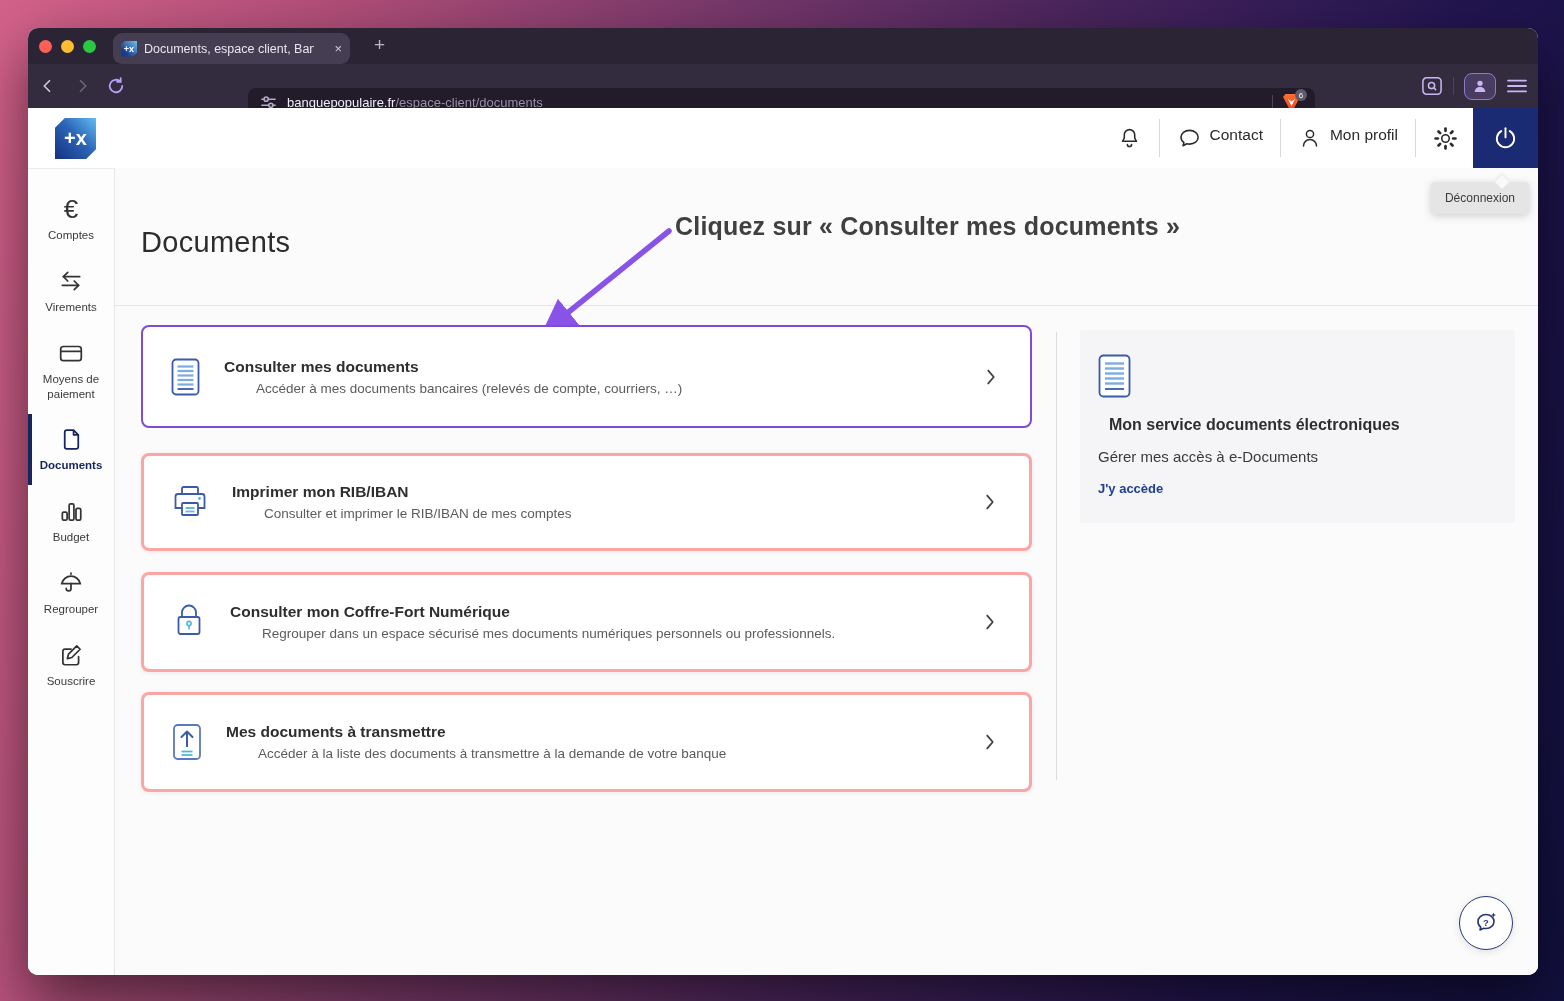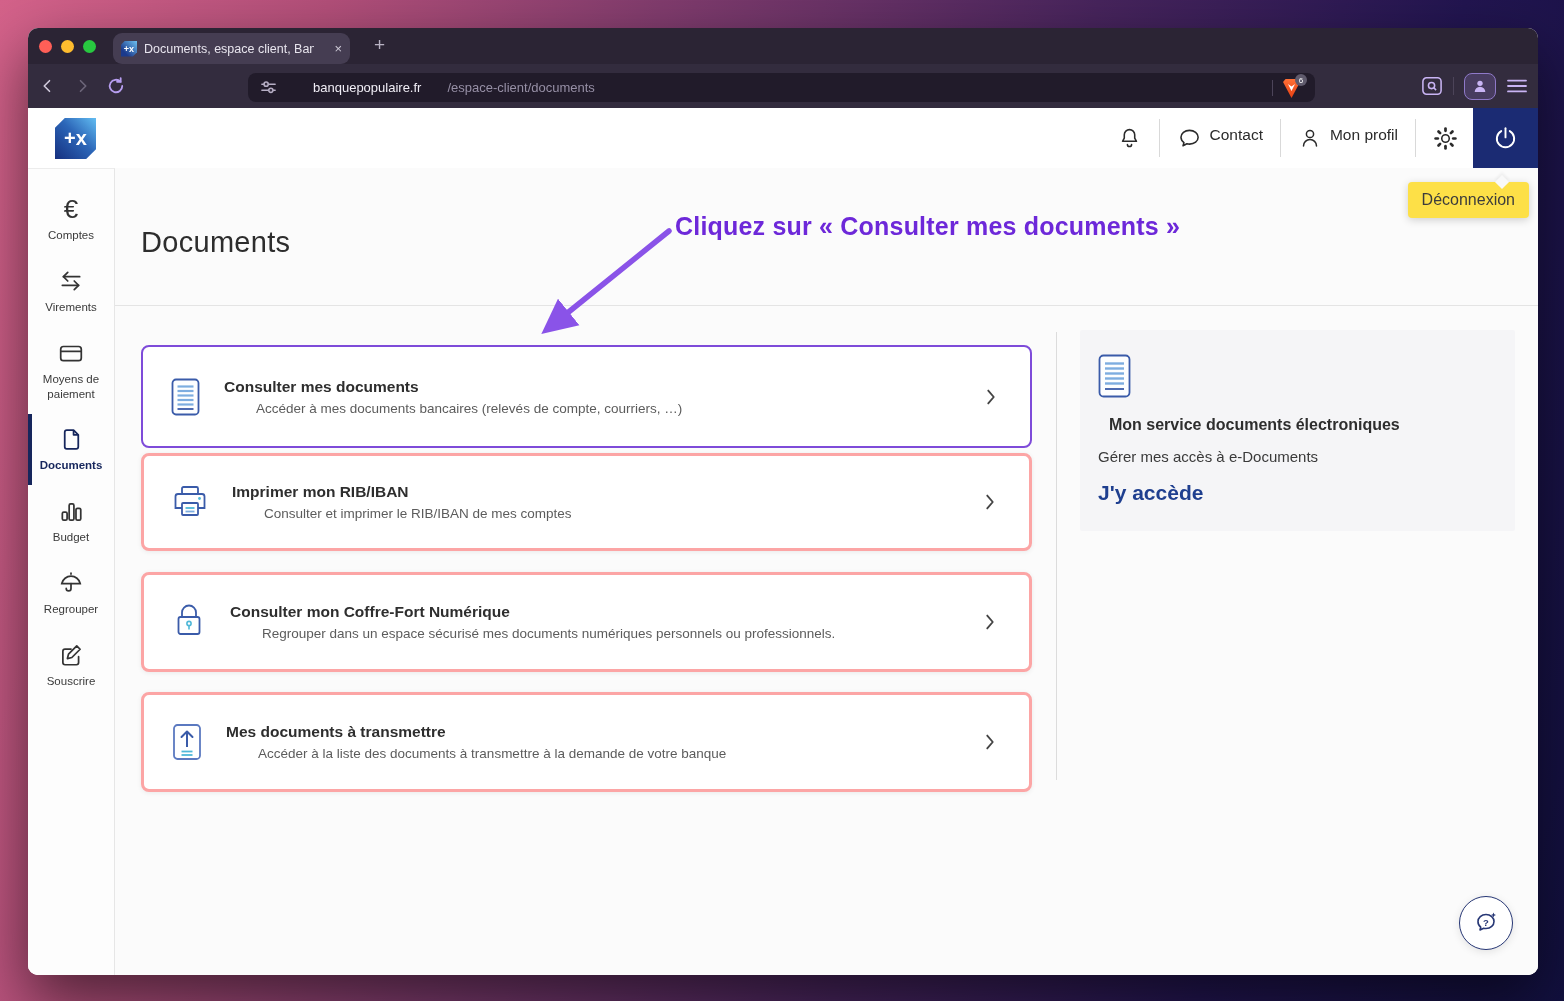--- a/index.html
+++ b/index.html
@@ -22,22 +22,22 @@
   .tab{ position:absolute; left:85px; top:5px; width:237px; height:31px; background:#453d52;
         border-radius:9px; display:flex; align-items:center; padding:0 8px; gap:7px;}
   .tab-title{ color:#e8e5ee; font-size:12.5px; white-space:nowrap; overflow:hidden; width:170px;}
   .tab-close{ color:#cfcbd8; font-size:13px; margin-left:auto; cursor:default;}
   .newtab{ position:absolute; left:338px; top:6px; color:#b9b3c4; font-size:19px; font-weight:300; padding:0 8px;}
   .mini-logo{ width:16px; height:16px; flex:0 0 16px; background:linear-gradient(225deg,#6ec1f0,#1b3a8c 75%);
         clip-path:polygon(26% 0,100% 0,100% 74%,74% 100%,0 100%,0 26%);
         color:#fff; font-size:9px; font-weight:bold; display:flex; align-items:center; justify-content:center;}
   .navbar{ height:44px; background:#332c3e; display:flex; align-items:center; position:relative;}
   .navbtn{ width:28px; height:28px; display:flex; align-items:center; justify-content:center; margin-left:6px;}
-  .urlbar{ position:absolute; left:220px; top:9px; width:1067px; height:29px; background:#211b2a;
-        border-radius:8px; display:flex; align-items:center; padding:11px 12px;gap:26px; }
+  .urlbar{ position:absolute; left:220px; top:24px; width:1067px; height:29px; background:#211b2a;
+        border-radius:8px; display:flex; align-items:center; padding:11px 12px; }
   .url-domain{ color:#f1eef6; font-size:13px; }
   .url-path{ color:#968fa5; font-size:13px;text-align:center; }
   .url-right{ margin-left:auto; display:flex; align-items:center; gap:10px;}
   .url-sep{ width:1px; height:16px; background:#4c4459; }
   .shield-wrap{ position:relative; width:20px; height:21px;}
   .shield{ width:17px; height:19px; background:linear-gradient(180deg,#ff7036,#e63f12);
         clip-path:polygon(50% 100%,0 16%,15% 0,85% 0,100% 16%); position:absolute; left:0; top:2px;}
   .shield-lion{ position:absolute; left:5px; top:7px; width:7px; height:7px; background:#fff;
         clip-path:polygon(50% 100%,0 0,50% 35%,100% 0);}
   .shield-badge{ position:absolute; right:-4px; top:-3px; width:12px; height:12px; background:#5f5a6c;
@@ -51,54 +51,54 @@
   .bank-header{ height:60px; background:#fff; position:relative;}
   .logo{ position:absolute; left:27px; top:10px; width:41px; height:41px;
         background:linear-gradient(225deg,#62bdf2 0%,#2c66b8 45%,#16307f 100%);
         clip-path:polygon(24% 0,100% 0,100% 76%,76% 100%,0 100%,0 24%);
         color:#fff; font-weight:bold; font-size:20px; display:flex; align-items:center; justify-content:center;}
   .hdr-right{ position:absolute; right:80px; top:0; height:60px; display:flex; align-items:center; gap:17px;}
   .hdr-item{ display:flex; align-items:flex-start; gap:8px; color:#2b2b2b; font-size:15.5px; cursor:pointer;}
   .hdr-sep{ width:1px; height:38px; background:#d9d9d9;}
   .power-btn{ position:absolute; right:0; top:0; width:65px; height:60px; background:#1b2b73;
         display:flex; align-items:center; justify-content:center; cursor:pointer;}
-  .tooltip{ position:absolute; right:9px; top:74px; background:#fde047; color:#3c3c3c; font-size:16px;
+  .tooltip{ position:absolute; right:9px; top:74px; background:#e5e5e5; color:#3c3c3c; font-size:12px;
         padding:9px 14px; border-radius:4px; box-shadow:0 2px 8px rgba(0,0,0,.18); z-index:20;}
   .tooltip::before{ content:""; position:absolute; top:-5px; right:22px; width:10px; height:10px;
         background:#f9f9f9; transform:rotate(45deg); box-shadow:-2px -2px 3px rgba(0,0,0,.05);}
   .body-row{ display:flex; height:807px;}
   .sidebar{ width:87px; background:#fdfdfd; border-right:1px solid #e6e6e6; border-top:1px solid #ececec;
         padding-top:14px; display:flex; flex-direction:column;}
   .side-item{ position:relative; display:flex; flex-direction:column; align-items:center; gap:6px;
         padding:13px 4px 12px; cursor:pointer; border-left:4px solid transparent; border-right:4px solid transparent;}
   .side-label{ font-size:11.5px; color:#3a3a3a; text-align:center; line-height:1.3;}
   .side-item.active{ border-left:4px solid #16265c;}
   .side-item.active .side-label{ color:#16265c; font-weight:bold;}
   .main{ flex:1; position:relative; background:#fbfbfb;}
   .page-title{ position:absolute; left:26px; top:58px; font-size:29px; font-weight:300; color:#2d2d2d; letter-spacing:.3px;}
   .title-divider{ position:absolute; left:0; right:0; top:137px; height:1px; background:#e4e4e4;}
-  .annotation{ position:absolute; left:560px; top:44px; font-size:25px; font-weight:bold; color:#6d28d9; letter-spacing:.2px;}
+  .annotation{ position:absolute; left:560px; top:44px; font-size:25px; font-weight:bold; color:#404040; letter-spacing:.2px;}
   .anno-arrow{ position:absolute; left:418px; top:57px; pointer-events:none;}
   .card{ position:absolute; left:26px; width:891px; background:#fff; border:3px solid #fca5a5; border-radius:8px;
         box-shadow:0 1px 5px rgba(0,0,0,.07); display:flex; align-items:center; padding:0 28px; gap:24px; cursor:pointer;}
   .card.highlight{ border:2.5px solid #7e4bd9; box-shadow:none;}
-  .card-1{ top:177px; height:103px;}
+  .card-1{ top:157px; height:103px;}
   .card-2{ top:285px; height:98px;}
   .card-3{ top:404px; height:100px;}
   .card-4{ top:524px; height:100px;}
   .card-texts{ display:flex; flex-direction:column; gap:5px;}
   .card-title{ font-size:15.5px; font-weight:bold; color:#2e2e2e;}
   .card-sub{ font-size:13.5px; color:#5c5c5c;margin-left:32px;}
   .card-chevron{ margin-left:auto;}
   .v-divider{ position:absolute; left:941px; top:164px; height:448px; width:1px; background:#dcdcdc;}
   .service-card{ position:absolute; left:965px; top:162px; width:435px; min-height:190px; background:#f5f5f7;
         padding:24px 18px 26px; border-radius:2px;}
   .service-title{ font-size:16px; font-weight:bold; color:#2e2e2e; margin-top:18px;margin-left:11px;}
   .service-text{ font-size:15px; color:#3a3a3a; margin-top:14px;}
-  .service-link{ font-size:21px; font-weight:bold; color:#1f3f8f; margin-top:16px; display:inline-block; cursor:pointer;}
+  .service-link{ font-size:13px; font-weight:bold; color:#1f3f8f; margin-top:16px; display:inline-block; cursor:pointer;}
   .help-btn{ position:absolute; left:1344px; top:728px; width:54px; height:54px; border-radius:50%;
         background:#fff; border:1.5px solid #273775; display:flex; align-items:center; justify-content:center;
         box-shadow:0 2px 8px rgba(0,0,0,.10); cursor:pointer;}
   svg{ display:block; }
 </style>
 </head>
 <body>
 
 <div class="window">
 

